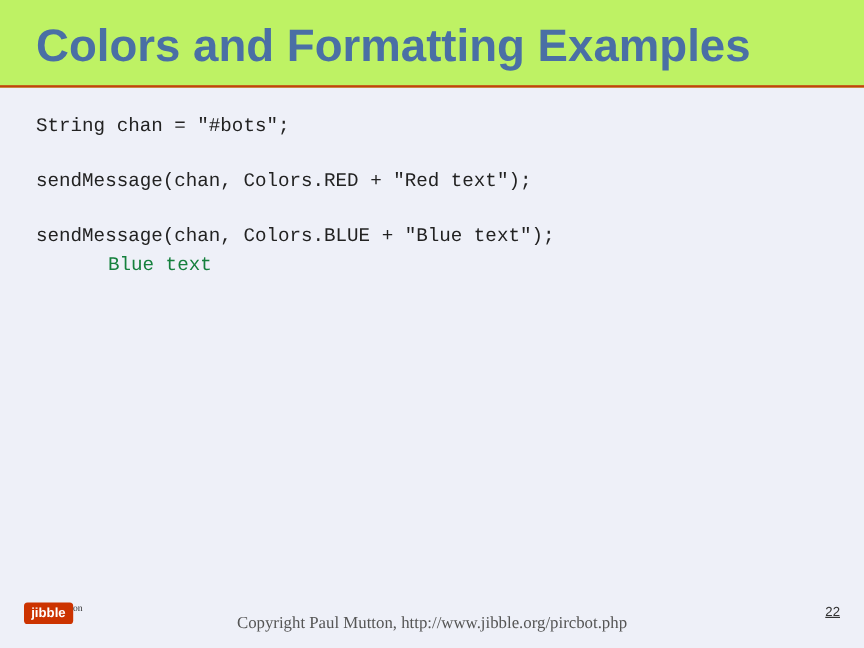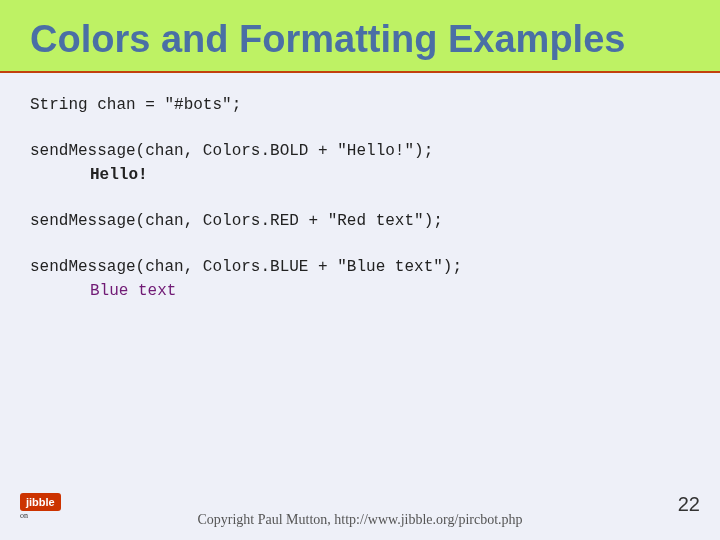--- a/index.html
+++ b/index.html
@@ -60,21 +60,21 @@
     .bold-output {
       font-weight: bold;
       color: #222;
     }
 
     .red-output {
       color: #cc0000;
     }
 
     .blue-output {
-      color: #701a75;
+      color: #15803d;
     }
 
     .footer {
       position: absolute;
       bottom: 12px;
       left: 0;
       right: 0;
       display: flex;
       align-items: center;
       justify-content: center;
@@ -108,49 +108,45 @@
       font-size: 14px;
       color: #555;
       font-family: Liberation Serif, serif;
       text-align: center;
     }
 
     .page-number {
       position: absolute;
       right: 20px;
       bottom: 12px;
-      font-size: 20px;
+      font-size: 11px;
       color: #333;
       font-family: Arial, sans-serif;
+      text-decoration: underline;
     }
 
     .logo-wrapper {
       display: flex;
-      flex-direction: column;
       align-items: flex-start;
     }
   </style>
 </head>
 <body>
 
 <div class="slide">
   <div class="title-bar">
     <span class="title-text">Colors and Formatting Examples</span>
   </div>
 
   <div class="content">
 
     <div class="code-block">
       <div class="code-line">String chan = "#bots";</div>
     </div>
 
-    <div class="code-block">
-      <div class="code-line">sendMessage(chan, Colors.BOLD + "Hello!");</div>
-      <div class="output-line bold-output">Hello!</div>
-    </div>
 
     <div class="code-block">
       <div class="code-line">sendMessage(chan, Colors.RED + "Red text");</div>
     </div>
 
     <div class="code-block">
       <div class="code-line">sendMessage(chan, Colors.BLUE + "Blue text");</div>
       <div class="output-line blue-output">Blue text</div>
     </div>
 

